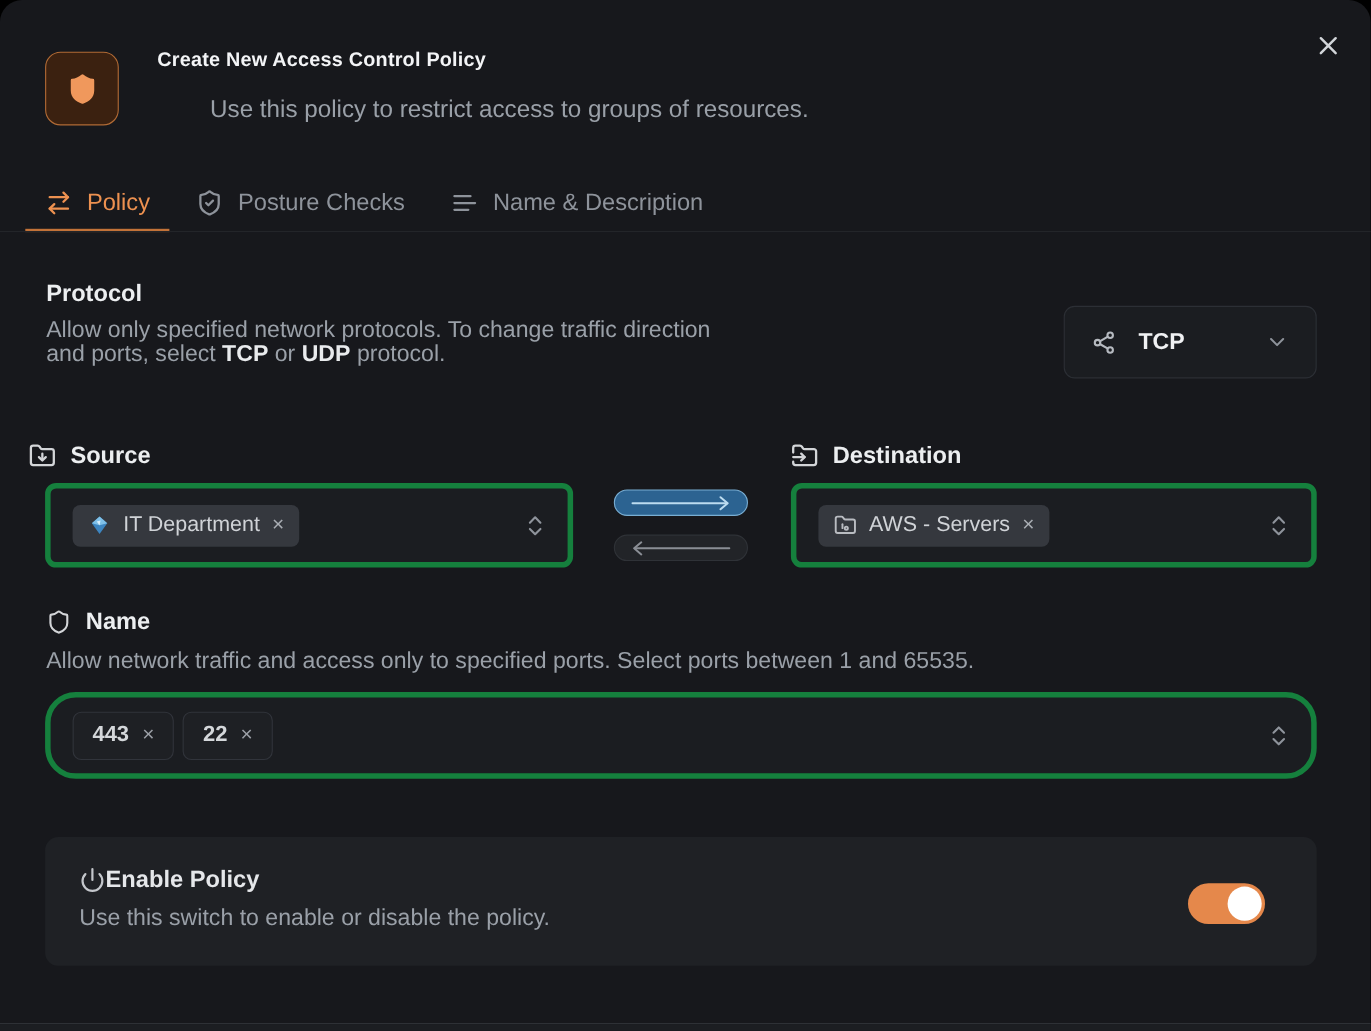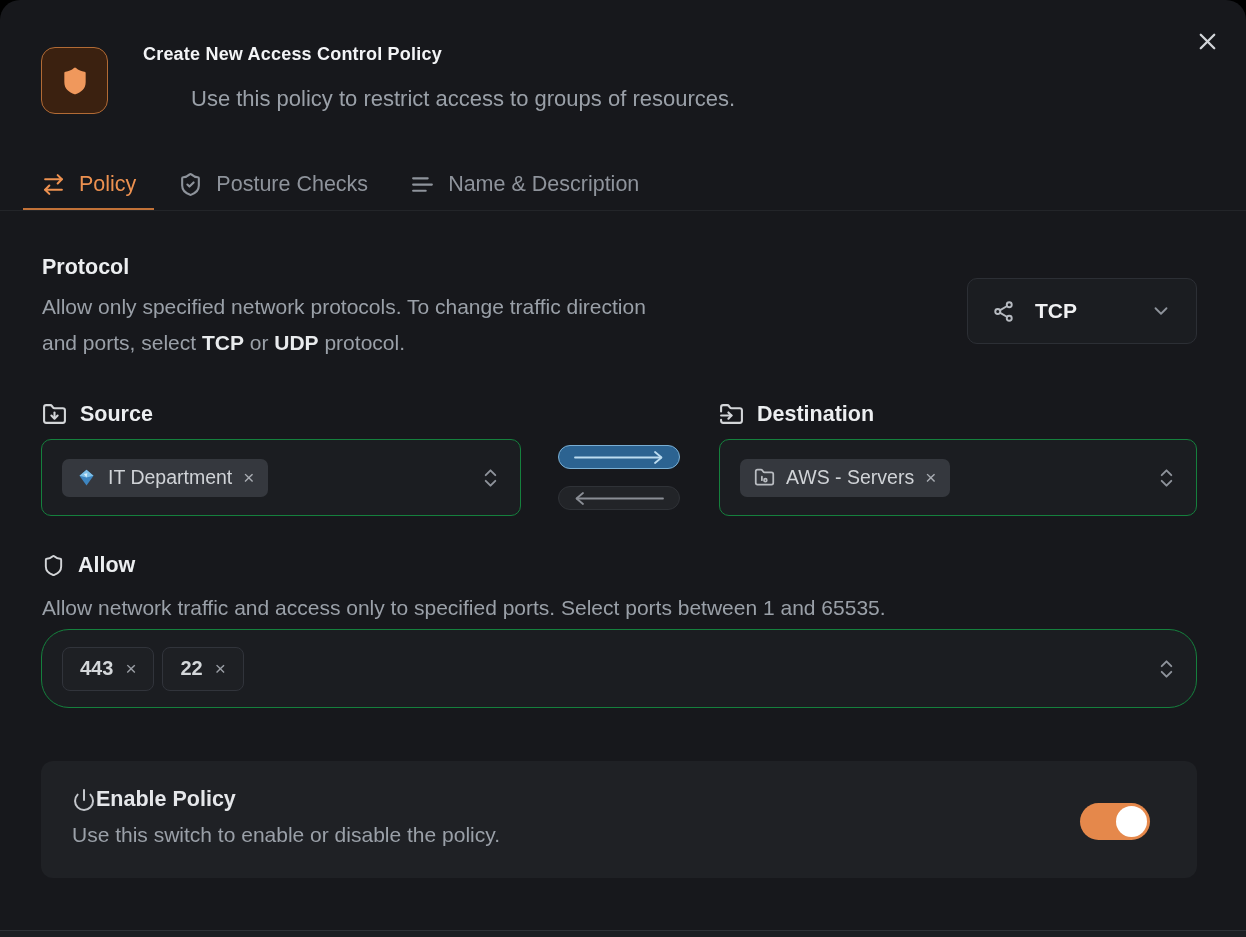--- a/index.html
+++ b/index.html
@@ -21,43 +21,43 @@
 
   
   .tabs { position:absolute; left:23px; top:160px; height:51px; display:flex; gap:6px; }
   .tab { display:flex; align-items:center; gap:13px; padding:0 18px; font-size:21.5px;
          color:#8e939b; border-bottom:3px solid transparent; cursor:pointer; }
   .tab.active { color:#ed9150; border-bottom-color:#c27238; }
   .tabs-divider { position:absolute; left:0; top:210px; width:100%; height:1px; background:#232529; }
 
   
   .h2 { font-size:21.5px; font-weight:700; color:#eceef0; }
-  .desc { font-size:21px; color:#9aa0a8; line-height:36px; }
+  .desc { font-size:21px; color:#9aa0a8; line-height:22px; }
   .desc b { color:#e9ebed; font-weight:700; }
   .sec-head { display:flex; align-items:center; gap:13px; color:#d3d5d8; }
 
   
   .protocol-block { position:absolute; left:42px; top:255px; width:640px; }
   .protocol-block .desc { margin-top:9px; width:620px; }
   .protocol-select { position:absolute; left:967px; top:278px; width:230px; height:66px;
                      background:#1b1d21; border:1px solid #2c2f35; border-radius:10px;
                      display:flex; align-items:center; padding:0 24px; cursor:pointer; color:#b6bac0; }
   .protocol-select .value { margin-left:20px; font-size:21px; font-weight:700; color:#f0f1f3; }
   .protocol-select .chev { margin-left:auto; color:#8e939b; display:flex; }
 
   
-  .select-box { position:absolute; background:#1b1d21; border:1px solid #15803d;
+  .select-box { position:absolute; background:#1b1d21; border:5px solid #15803d;
                 border-radius:10px; display:flex; align-items:center; padding:0 52px 0 20px; }
   .chevrons { position:absolute; right:18px; top:50%; transform:translateY(-50%);
               color:#8e939b; display:flex; cursor:pointer; }
   .tag { background:#35383e; border-radius:7px; height:38px; padding:0 14px;
          display:flex; align-items:center; gap:11px; font-size:19.5px; color:#d0d3d7; }
   .tag .x { color:#a9adb3; font-size:19px; cursor:pointer; line-height:1; }
 
-  .src-head  { position:absolute; left:42px;  top:402px;text-align:center; }
+  .src-head  { position:absolute; left:26px;  top:402px;text-align:center; }
   .dst-head  { position:absolute; left:719px; top:402px; }
   .src-select { left:41px;  top:439px; width:480px; height:77px; }
   .dst-select { left:719px; top:439px; width:478px; height:77px; }
 
   
   .dir { position:absolute; left:558px; top:445px; display:flex; flex-direction:column; gap:17px; }
   .pill { width:122px; height:24px; border-radius:12px; display:flex; align-items:center;
           justify-content:center; cursor:pointer; }
   .pill-right { background:#2c6391; border:1.5px solid #79aed3; color:#bcdcf0; }
   .pill-left  { background:#222428; border:1px solid #2f3237; color:#8a8e95; }
@@ -246,21 +246,21 @@
         </svg>
     </span>
   </div>
 
   <div class="sec-head ports-head">
     <span>
       <svg width="23" height="23" viewBox="0 0 24 24" fill="none" stroke="currentColor" stroke-width="2" stroke-linecap="round" stroke-linejoin="round">
           <path d="M20 13c0 5-3.5 7.5-7.66 8.95a1 1 0 0 1-.67-.01C7.5 20.5 4 18 4 13V6a1 1 0 0 1 1-1c2 0 4.5-1.2 6.24-2.72a1 1 0 0 1 1.52 0C14.5 3.8 17 5 19 5a1 1 0 0 1 1 1z"></path>
         </svg>
     </span>
-    <span class="h2">Allow</span>
+    <span class="h2">Name</span>
   </div>
   <div class="desc ports-desc">Allow network traffic and access only to specified ports. Select ports between 1 and 65535.</div>
   <div class="select-box ports-select">
     <div class="port-tag">
       <span>443</span>
       <span class="x">×</span>
     </div>
     <div class="port-tag">
       <span>22</span>
       <span class="x">×</span>

